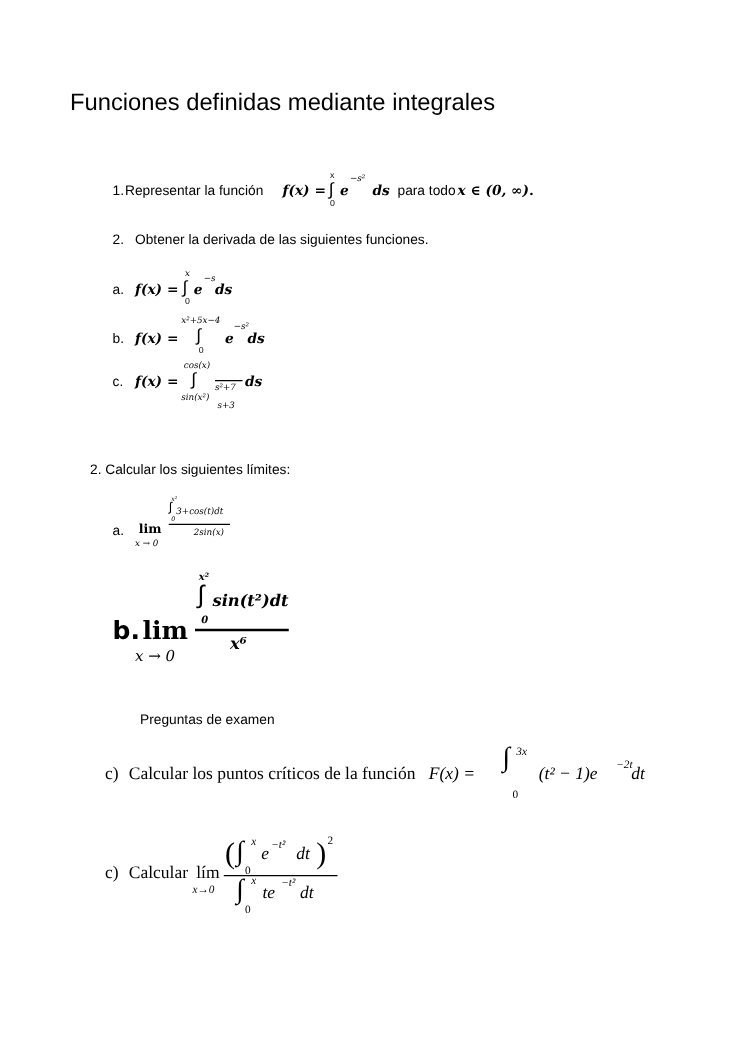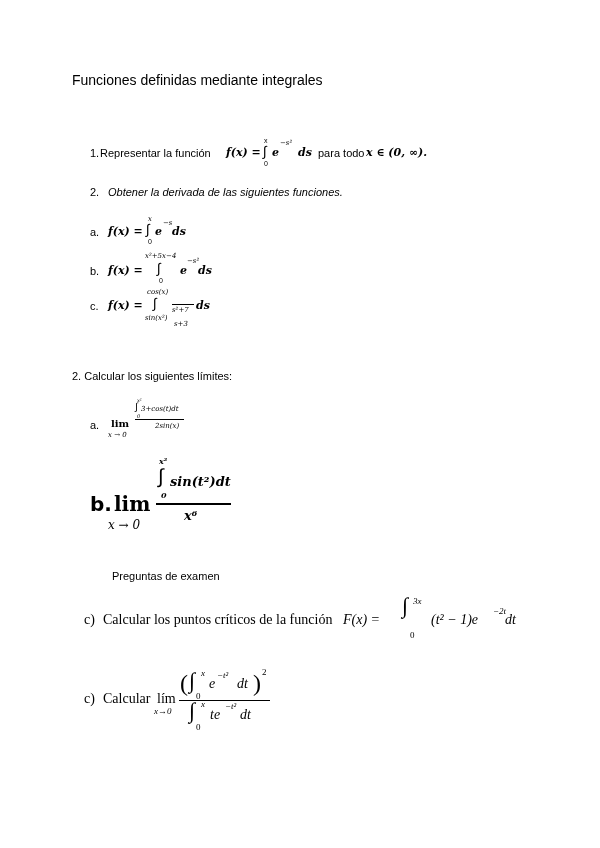--- a/index.html
+++ b/index.html
@@ -1,19 +1,19 @@
 <!DOCTYPE html>
 <html><head>
 <meta charset="utf-8">
 <style>
   html, body { margin:0; padding:0; background:#ffffff; }
   body { width:600px; height:848px; position:relative; overflow:hidden;
          font-family:"Liberation Sans", sans-serif; color:#000; }
   .abs { position:absolute; white-space:nowrap; }
-  .title { left:72px; top:72px; font-size:14px; }
+  .title { left:56px; top:72px; font-size:19px; }
   .txt { font-size:11px; }
   .m { font-family:"DejaVu Serif", serif; font-style:italic;text-align:center; }
   .mb { font-family:"DejaVu Serif", serif; font-weight:bold; font-style:italic; }
   .tex { font-family:"Liberation Serif", serif; }
   .texi { font-family:"Liberation Serif", serif; font-style:italic; }
   .lim-sub { font-size:8px; }
   .frac-line { position:absolute; height:1px; background:#000; }
 </style>
 </head>
 <body>
@@ -26,21 +26,21 @@
 <div class="abs" style="left:264px;top:137px;font-size:7px;">x</div>
 <div class="abs" style="left:263px;top:143px;font-size:14px;">∫</div>
 <div class="abs" style="left:264px;top:160px;font-size:7px;">0</div>
 <div class="abs mb" style="left:272px;top:146px;font-size:11px;">e</div>
 <div class="abs m" style="left:280px;top:139px;font-size:7px;">−s²</div>
 <div class="abs mb" style="left:298px;top:146px;font-size:11px;">ds</div>
 <div class="abs txt" style="left:318px;top:147px;">para todo</div>
 <div class="abs mb" style="left:366px;top:146px;font-size:11px;">x ∈ (0, ∞).</div>
 
 <div class="abs txt" style="left:90px;top:186px;">2.</div>
-<div class="abs txt" style="left:108px;top:186px;font-style:italic;">Obtener la derivada de las siguientes funciones.</div>
+<div class="abs txt" style="left:108px;top:186px;">Obtener la derivada de las siguientes funciones.</div>
 
 <div class="abs txt" style="left:90px;top:226px;">a.</div>
 <div class="abs mb" style="left:108px;top:225px;font-size:11px;">f(x) =</div>
 <div class="abs m" style="left:148px;top:215px;font-size:7px;">x</div>
 <div class="abs" style="left:146px;top:221px;font-size:14px;">∫</div>
 <div class="abs" style="left:148px;top:238px;font-size:7px;">0</div>
 <div class="abs mb" style="left:155px;top:225px;font-size:11px;">e</div>
 <div class="abs m" style="left:163px;top:219px;font-size:7px;">−s</div>
 <div class="abs mb" style="left:172px;top:225px;font-size:11px;">ds</div>
 

